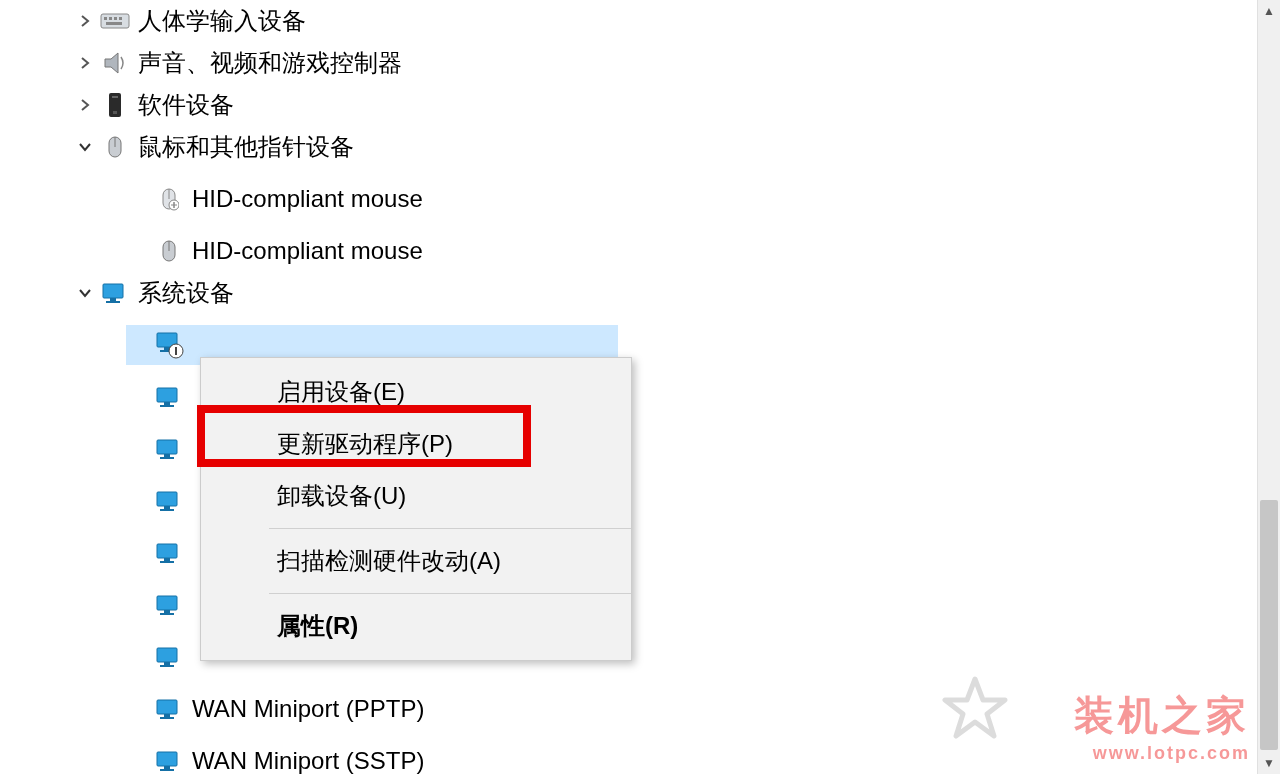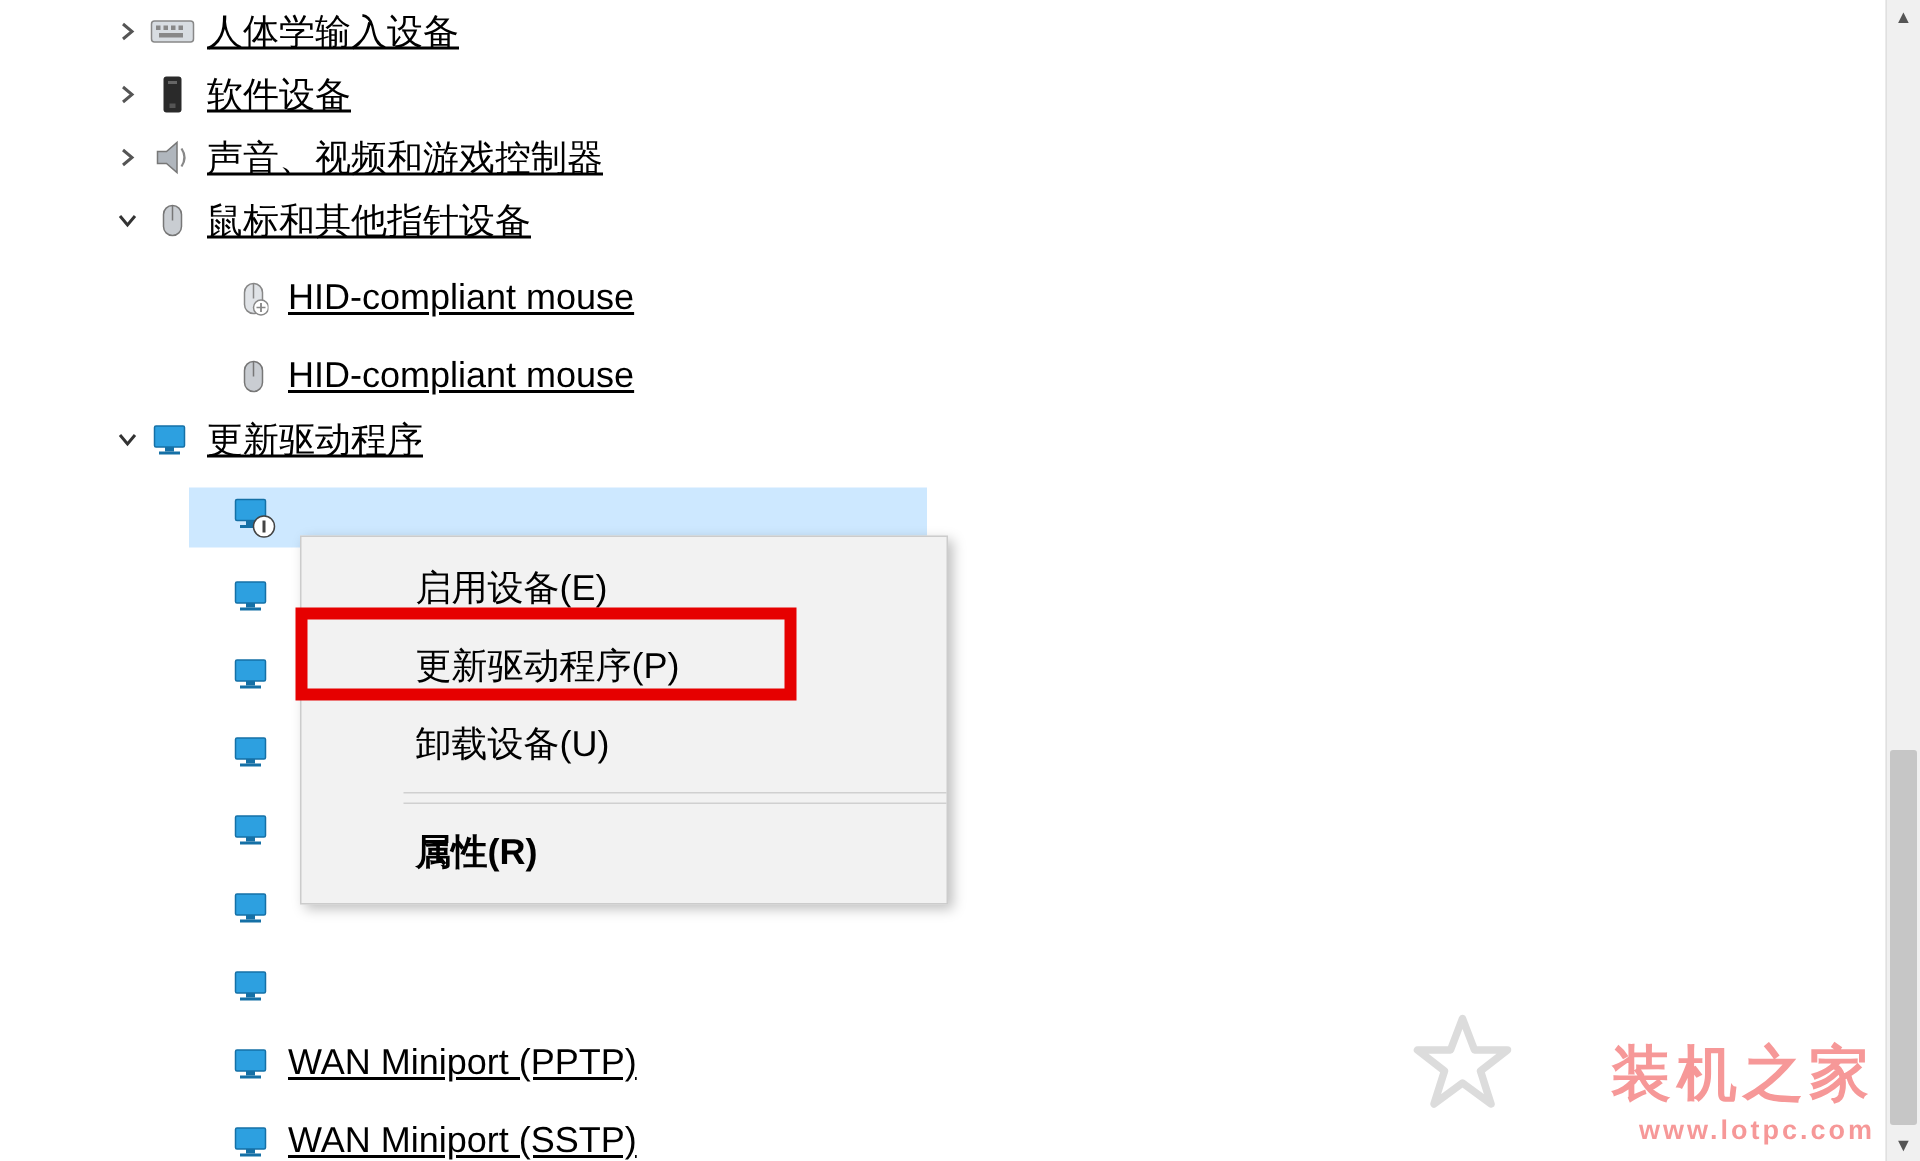--- a/index.html
+++ b/index.html
@@ -39,21 +39,20 @@
   }
   .chev.blank { opacity: 0; }
   .icon-slot {
     width: 34px;
     display: inline-flex;
     justify-content: center;
     align-items: center;
   }
   .label {
     padding-left: 6px;
-    text-decoration: underline;
   }
   .indent1 { padding-left: 72px; }
   .indent2 { padding-left: 126px; margin-top: 10px; }
   .selected {
     background: #cde8ff;
     display: inline-flex;
     align-items: center;
     height: 40px;
     padding-right: 12px;
   }
@@ -161,42 +160,42 @@
     <span class="label">人体学输入设备</span>
   </div>
 
   <div class="row indent1">
     <span class="chev">
       <svg width="14" height="14" viewBox="0 0 14 14">
           <path d="M4 2 L10 7 L4 12" fill="none" stroke="#555" stroke-width="2"></path>
         </svg>
     </span>
     <span class="icon-slot">
+      <svg width="26" height="28" viewBox="0 0 26 28">
+        <path d="M3 10 L9 10 L16 4 L16 24 L9 18 L3 18 Z" fill="#b0b6bd" stroke="#777"></path>
+        <path d="M19 8 Q23 14 19 20" fill="none" stroke="#888" stroke-width="1.5"></path>
+      </svg>
+    </span>
+    <span class="label">声音、视频和游戏控制器</span>
+  </div>
+
+  <div class="row indent1">
+    <span class="chev">
+      <svg width="14" height="14" viewBox="0 0 14 14">
+          <path d="M4 2 L10 7 L4 12" fill="none" stroke="#555" stroke-width="2"></path>
+        </svg>
+    </span>
+    <span class="icon-slot">
       <svg width="18" height="28" viewBox="0 0 18 28">
         <rect x="3" y="2" width="12" height="24" rx="2" fill="#2a2a2a"></rect>
         <rect x="6" y="5" width="6" height="2" fill="#666"></rect>
         <rect x="7" y="20" width="4" height="3" fill="#555"></rect>
       </svg>
     </span>
     <span class="label">软件设备</span>
-  </div>
-
-  <div class="row indent1">
-    <span class="chev">
-      <svg width="14" height="14" viewBox="0 0 14 14">
-          <path d="M4 2 L10 7 L4 12" fill="none" stroke="#555" stroke-width="2"></path>
-        </svg>
-    </span>
-    <span class="icon-slot">
-      <svg width="26" height="28" viewBox="0 0 26 28">
-        <path d="M3 10 L9 10 L16 4 L16 24 L9 18 L3 18 Z" fill="#b0b6bd" stroke="#777"></path>
-        <path d="M19 8 Q23 14 19 20" fill="none" stroke="#888" stroke-width="1.5"></path>
-      </svg>
-    </span>
-    <span class="label">声音、视频和游戏控制器</span>
   </div>
 
   <div class="row indent1">
     <span class="chev">
       <svg width="14" height="14" viewBox="0 0 14 14">
           <path d="M2 4 L7 10 L12 4" fill="none" stroke="#333" stroke-width="2"></path>
         </svg>
     </span>
     <span class="icon-slot">
       <svg width="20" height="28" viewBox="0 0 20 28">
@@ -244,21 +243,21 @@
           <path d="M2 4 L7 10 L12 4" fill="none" stroke="#333" stroke-width="2"></path>
         </svg>
     </span>
     <span class="icon-slot">
       <svg width="30" height="26" viewBox="0 0 30 26">
         <rect x="3" y="4" width="20" height="14" rx="1" fill="#2da0e0" stroke="#1570a6"></rect>
         <rect x="10" y="18" width="6" height="3" fill="#1570a6"></rect>
         <rect x="6" y="21" width="14" height="2" fill="#1570a6"></rect>
       </svg>
     </span>
-    <span class="label">更新驱动程序</span>
+    <span class="label">系统设备</span>
   </div>
 
   <div class="row indent2" style="height:42px;">
     <span class="selected" style="width:480px;">
       <span class="chev blank"></span>
       <span class="icon-slot">
         <svg width="30" height="28" viewBox="0 0 30 28">
           <rect x="3" y="2" width="20" height="14" rx="1" fill="#2da0e0" stroke="#1570a6"></rect>
           <rect x="10" y="16" width="6" height="3" fill="#1570a6"></rect>
           <rect x="6" y="19" width="14" height="2" fill="#1570a6"></rect>
@@ -398,20 +397,23 @@
   <div class="menu-item" style="position:relative;">
     <span>启用设备(E)</span>
   </div>
   <div class="menu-item">
     <span>更新驱动程序(P)</span>
   </div>
   <div class="menu-item">
     <span>卸载设备(U)</span>
   </div>
   <div class="menu-sep"></div>
+  <div class="menu-item">
+    <span>扫描检测硬件改动(A)</span>
+  </div>
   <div class="menu-sep"></div>
   <div class="menu-item" style="font-weight:600;">
     <span>属性(R)</span>
   </div>
   <div class="menu-highlight" style="top:47px;width:318px;height:46px;"></div>
 </div>
 
 <div class="scrollbar">
   <div class="scroll-arrow" style="top:0;">▲</div>
   <div class="scroll-thumb"></div>

